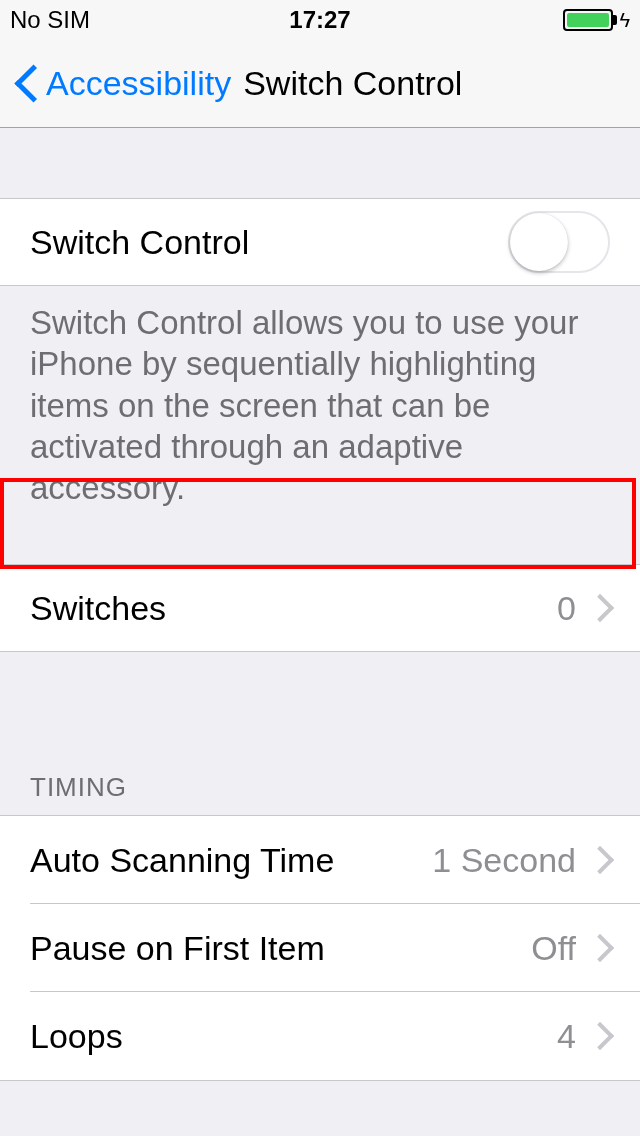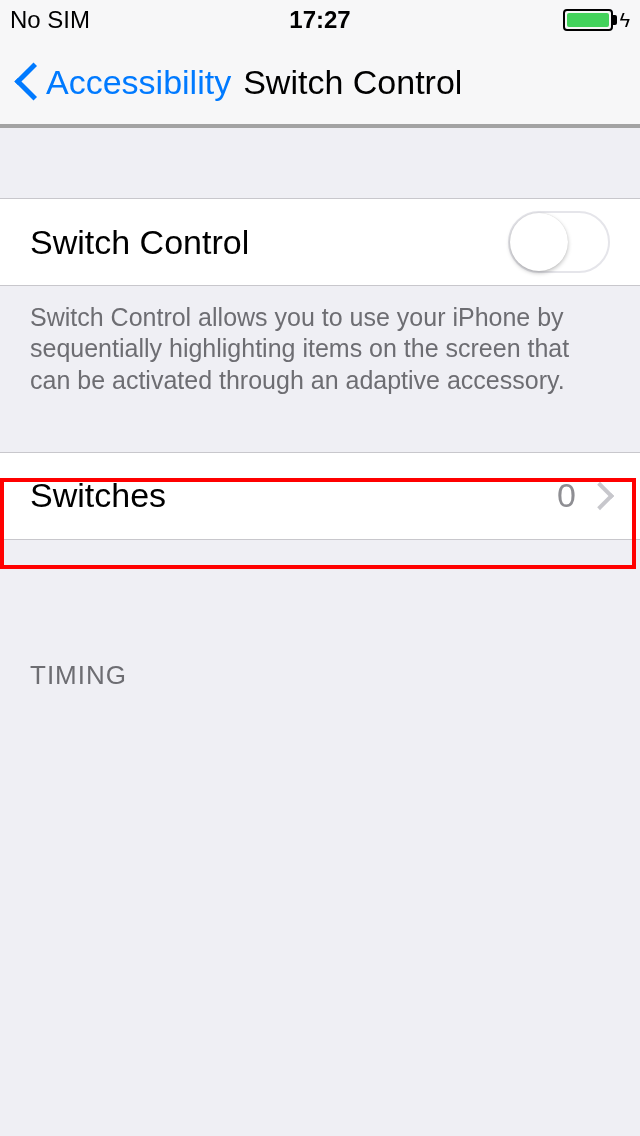--- a/index.html
+++ b/index.html
@@ -71,21 +71,21 @@
       border-radius: 2px;
     }
     .bolt {
       font-size: 20px;
       color: #000;
       margin-left: 2px;
     }
     .nav-bar {
       height: 88px;
       background: #f7f7f8;
-      border-bottom: 4px solid #a3a3a3;
+      border-bottom: 1px solid #a3a3a3;
       display: flex;
       align-items: center;
       padding: 0 14px;
       position: relative;
     }
     .back-chevron {
       width: 24px;
       height: 40px;
       display: inline-block;
       position: relative;
@@ -203,21 +203,21 @@
       transform: translateY(-50%);
     }
     .toggle-off .toggle-knob {
       left: 0px;
     }
     .toggle-on .toggle-knob {
       right: 2px;
     }
     .footer-text {
       padding: 16px 30px 20px 30px;
-      font-size: 25px;
+      font-size: 33px;
       color: #6d6d72;
       line-height: 1.25;
       font-weight: 300;
     }
     .section-header {
       padding: 50px 30px 12px 30px;
       font-size: 26px;
       color: #6d6d72;
       letter-spacing: 1px;
       font-weight: 400;
@@ -268,16 +268,33 @@
     <span class="cell-label">Switches</span>
     <span class="cell-value">0</span>
     <span class="chevron-right"></span>
   </div>
 
   <div style="height:70px"></div>
 
 
   <div class="section-header">TIMING</div>
 
+  <div class="cell-group">
+    <div class="cell">
+      <span class="cell-label">Auto Scanning Time</span>
+      <span class="cell-value">1 Second</span>
+      <span class="chevron-right"></span>
+    </div>
+    <div class="cell">
+      <span class="cell-label">Pause on First Item</span>
+      <span class="cell-value">Off</span>
+      <span class="chevron-right"></span>
+    </div>
+    <div class="cell">
+      <span class="cell-label">Loops</span>
+      <span class="cell-value">4</span>
+      <span class="chevron-right"></span>
+    </div>
+  </div>
 
 </div>
 
 <div class="highlight" style="top:478px; left:0px; width:636px; height:91px;"></div>
 
 </body></html>

